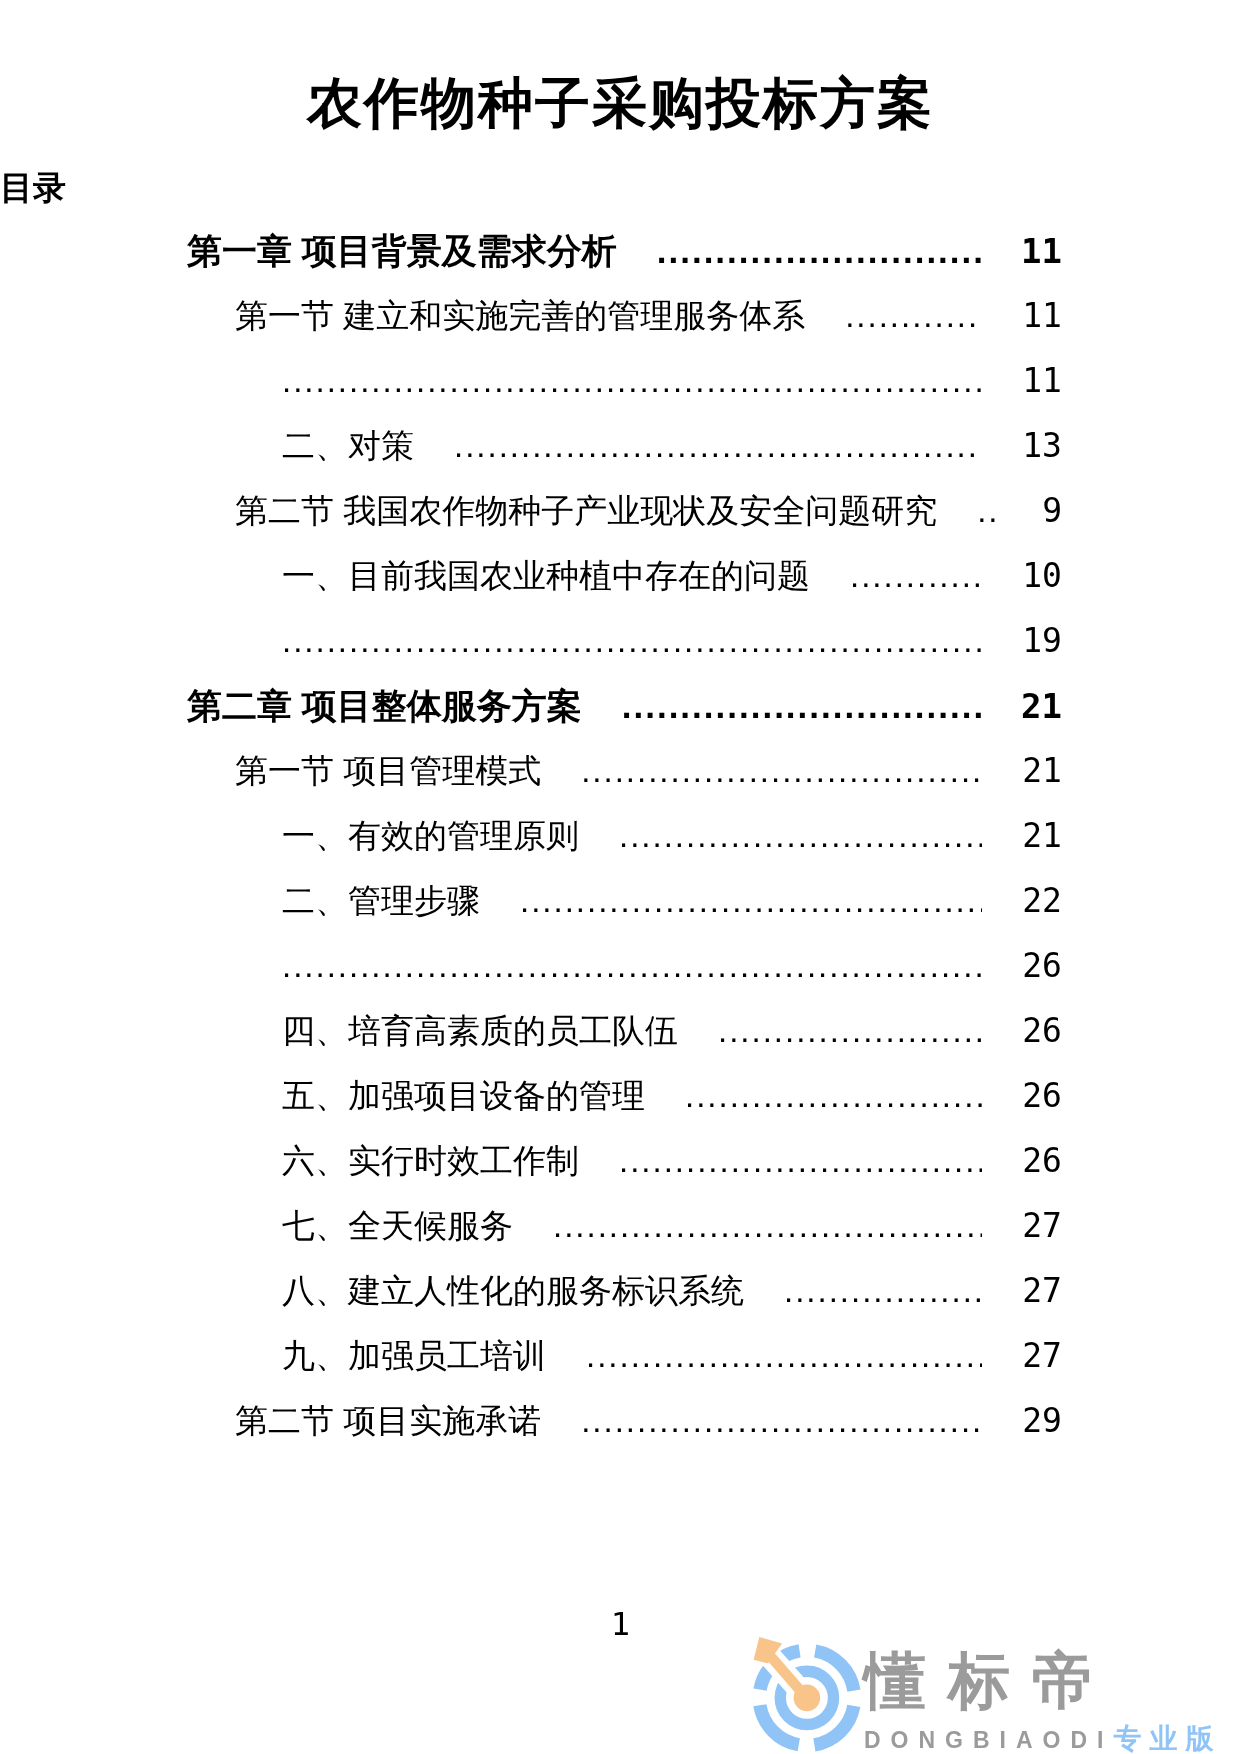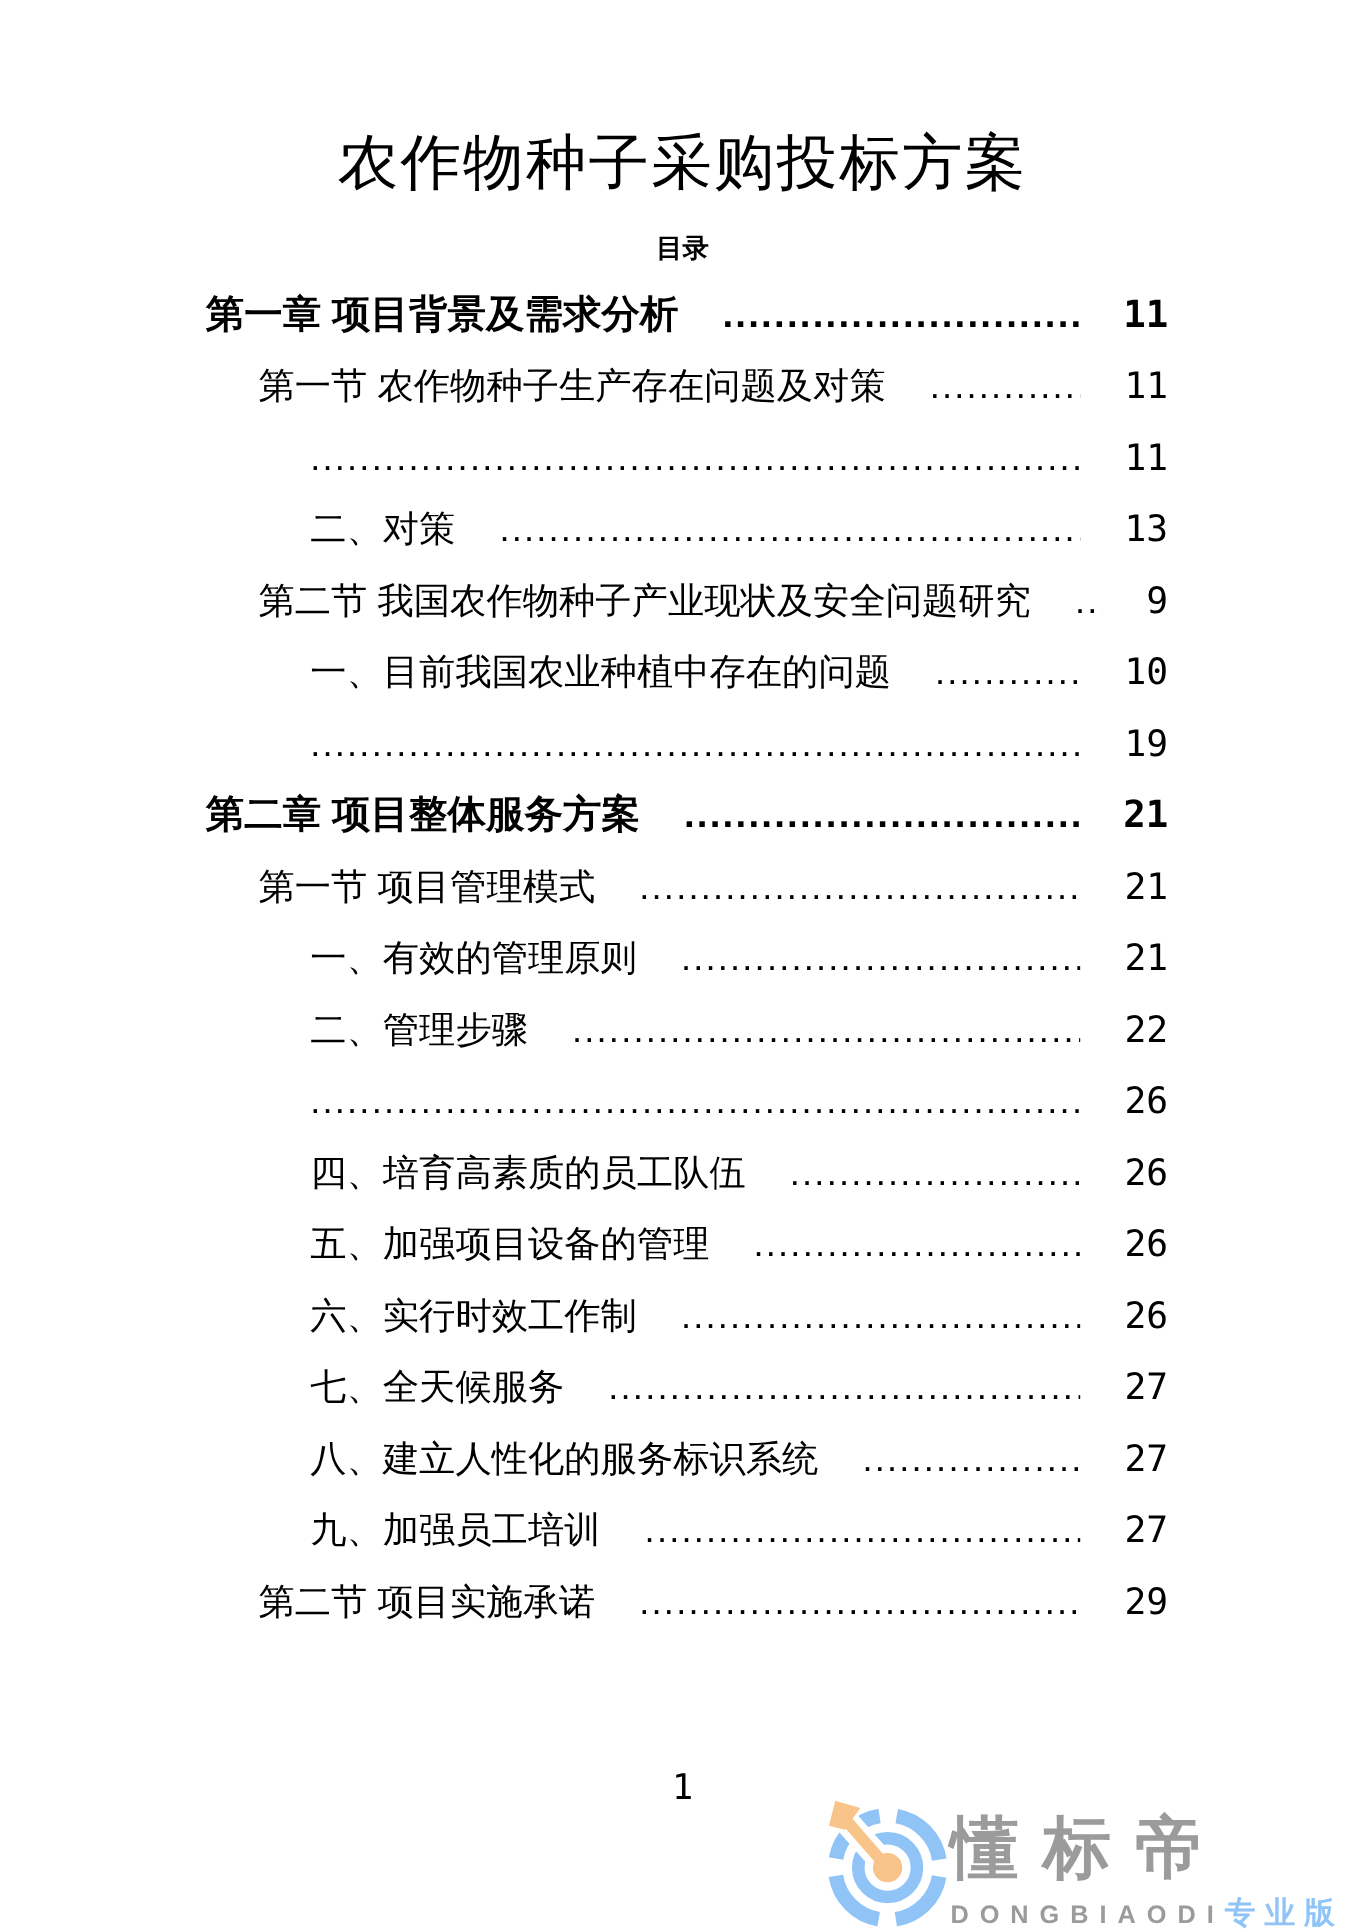--- a/index.html
+++ b/index.html
@@ -10,31 +10,31 @@
   html,body{margin:0;padding:0;}
   body{
     width:1241px;height:1754px;
     background:#ffffff;
     position:relative;
     overflow:hidden;
     font-family:"Liberation Sans",sans-serif;
     color:#000;
   }
   .page-title{
-    padding-top:120px;
+    padding-top:76px;
     text-align:center;
     font-size:55px;
-    font-weight:normal;
+    font-weight:bold;
     line-height:1;
     letter-spacing:2px;
   }
   .toc-heading{
     margin-top:40px;
-    text-align:center;
-    font-size:24px;
+    text-align:left;
+    font-size:33px;
     font-weight:bold;
     line-height:1;
   }
   .toc{
     margin:14px 179px 0 187px;
   }
   .toc-row{
     display:flex;
     align-items:baseline;
     height:65px;
@@ -125,21 +125,21 @@
 
 <div class="toc-heading">目录</div>
 
 <div class="toc">
     <div class="toc-row lvl-chapter">
     <span class="toc-label">第一章 项目背景及需求分析</span>
     <span class="toc-dots">............................................................................................................................................</span>
     <span class="toc-page">11</span>
   </div>
     <div class="toc-row lvl-section">
-    <span class="toc-label">第一节 农作物种子生产存在问题及对策</span>
+    <span class="toc-label">第一节 建立和实施完善的管理服务体系</span>
     <span class="toc-dots">............................................................................................................................................</span>
     <span class="toc-page">11</span>
   </div>
     <div class="toc-row lvl-item">
     <span class="toc-dots">............................................................................................................................................</span>
     <span class="toc-page">11</span>
   </div>
     <div class="toc-row lvl-item">
     <span class="toc-label">二、对策</span>
     <span class="toc-dots">............................................................................................................................................</span>

